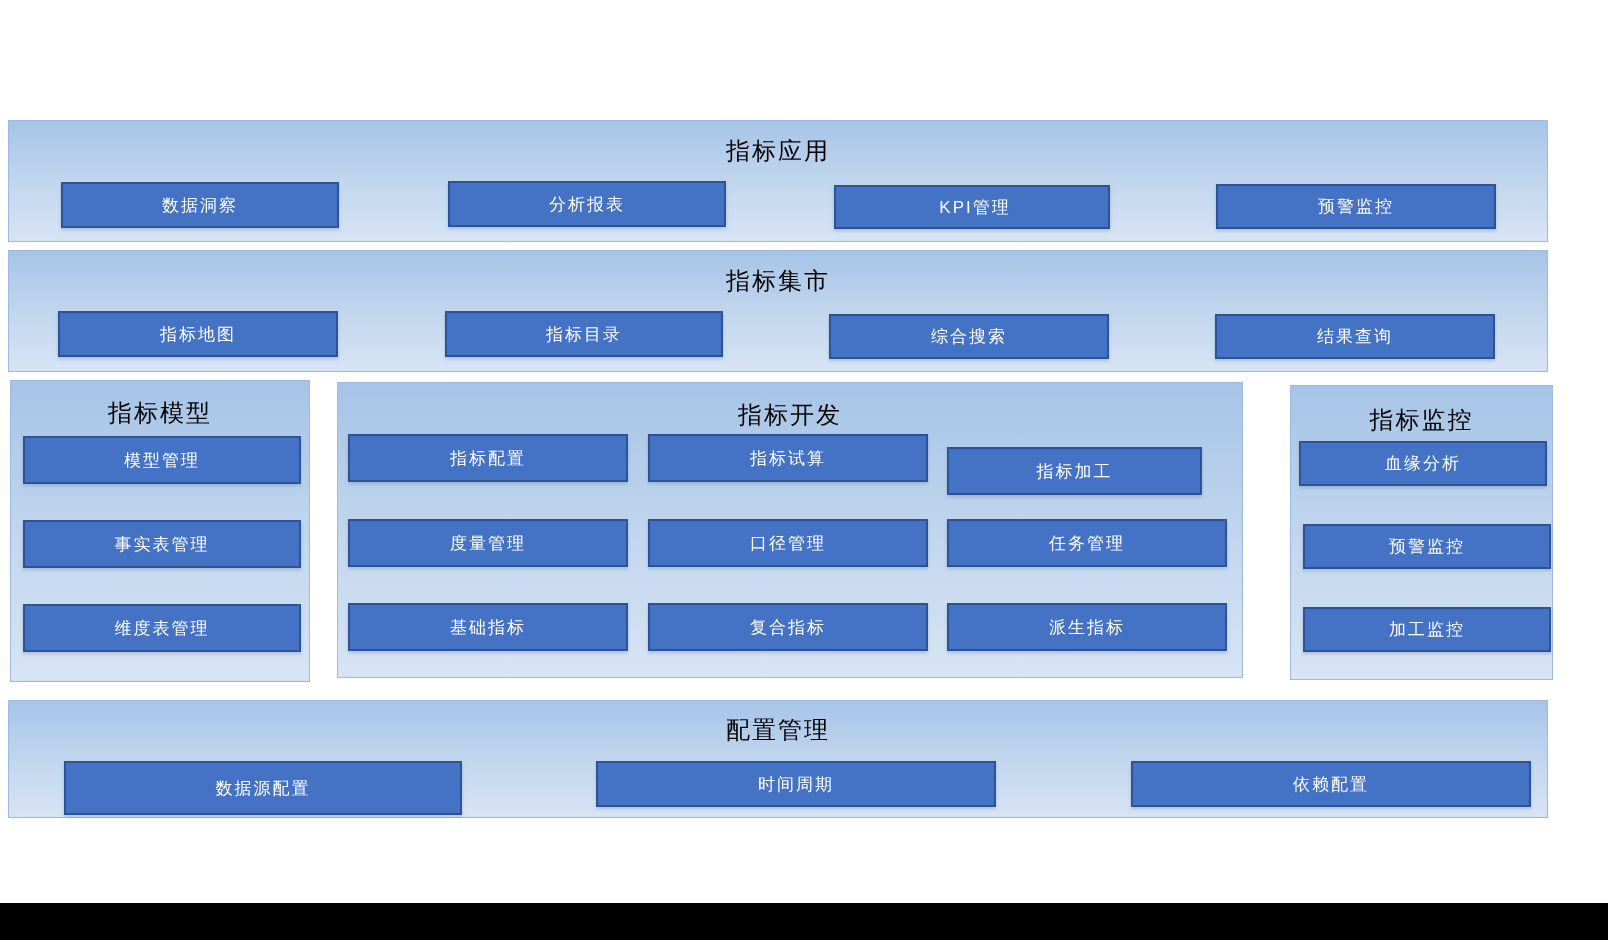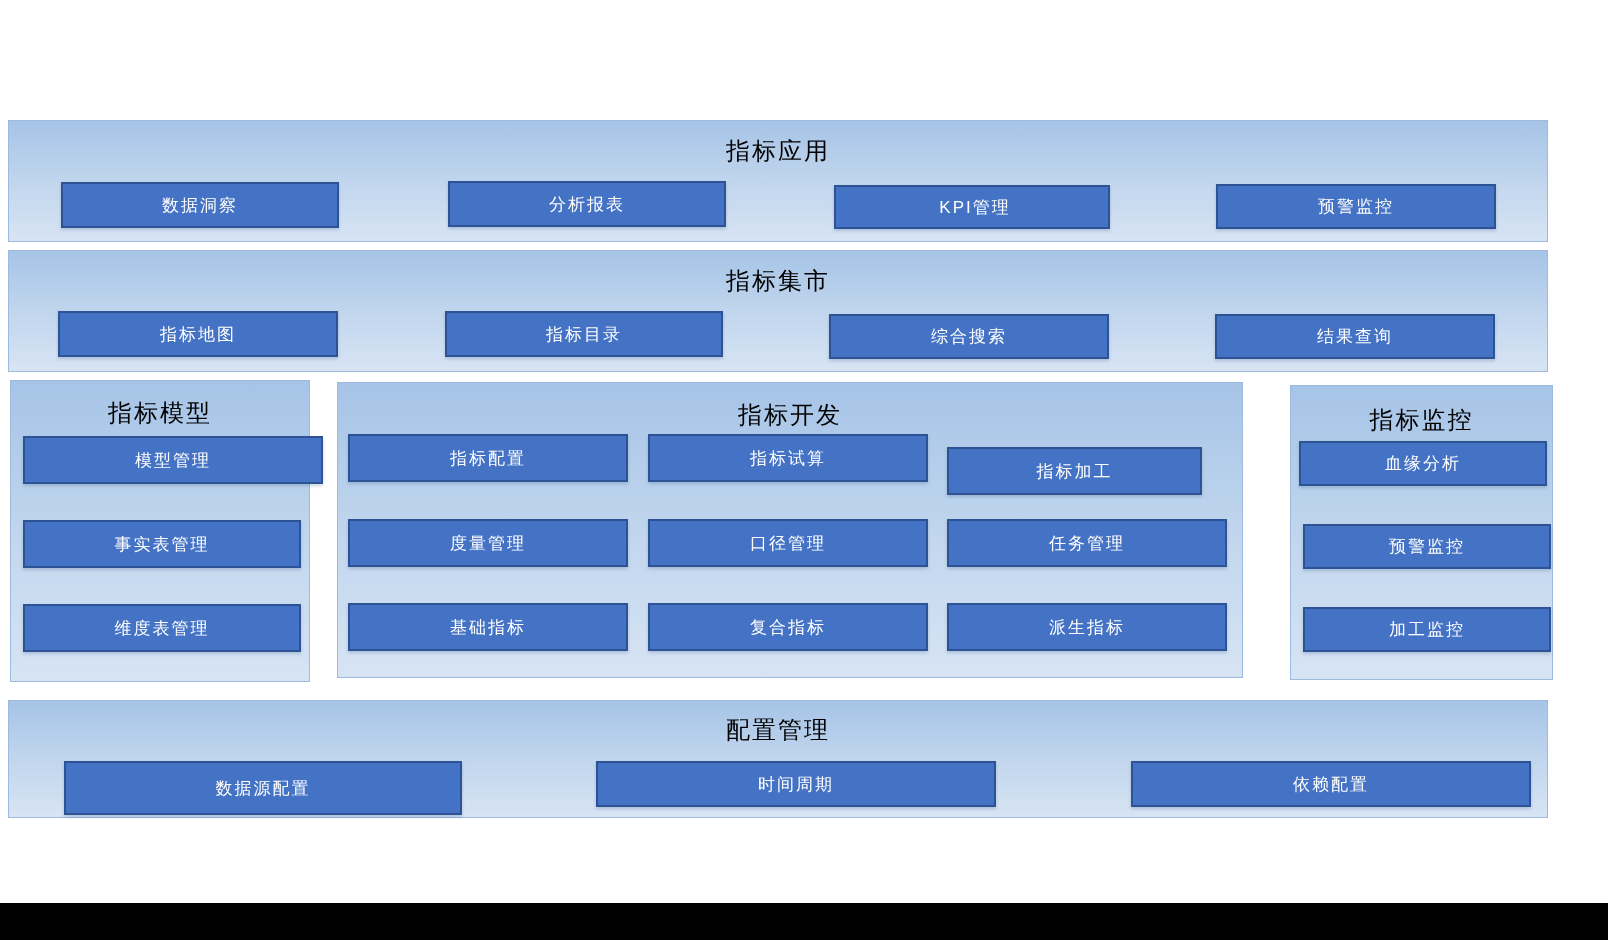--- a/index.html
+++ b/index.html
@@ -64,21 +64,21 @@
   <section class="panel" style="left:8px; top:250px; width:1540px; height:122px;">
     <div class="panel-title" style="top:14px;">指标集市</div>
     <div class="btn" style="left:49px;  top:60px; width:280px; height:46px;">指标地图</div>
     <div class="btn" style="left:436px; top:60px; width:278px; height:46px;">指标目录</div>
     <div class="btn" style="left:820px; top:63px; width:280px; height:45px;">综合搜索</div>
     <div class="btn" style="left:1206px;top:63px; width:280px; height:45px;">结果查询</div>
   </section>
 
   <section class="panel" style="left:10px; top:380px; width:300px; height:302px;">
     <div class="panel-title" style="top:16px;">指标模型</div>
-    <div class="btn" style="left:12px; top:55px;  width:300px; height:48px;">模型管理</div>
+    <div class="btn" style="left:12px; top:55px;  width:278px; height:48px;">模型管理</div>
     <div class="btn" style="left:12px; top:139px; width:278px; height:48px;">事实表管理</div>
     <div class="btn" style="left:12px; top:223px; width:278px; height:48px;">维度表管理</div>
   </section>
 
   <section class="panel" style="left:337px; top:382px; width:906px; height:296px;">
     <div class="panel-title" style="top:16px;">指标开发</div>
     <div class="btn" style="left:10px;  top:51px;  width:280px; height:48px;">指标配置</div>
     <div class="btn" style="left:310px; top:51px;  width:280px; height:48px;">指标试算</div>
     <div class="btn" style="left:609px; top:64px;  width:255px; height:48px;">指标加工</div>
     <div class="btn" style="left:10px;  top:136px; width:280px; height:48px;">度量管理</div>

